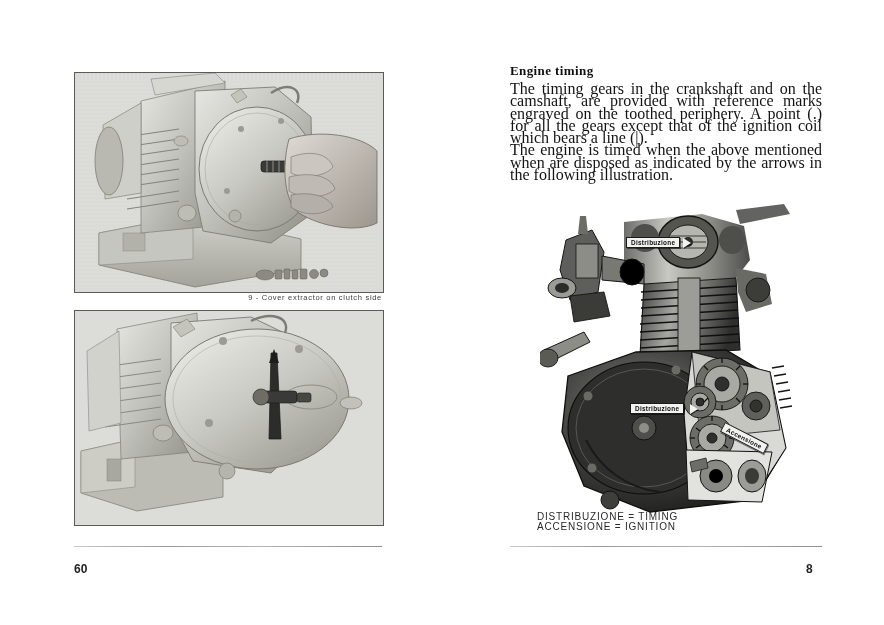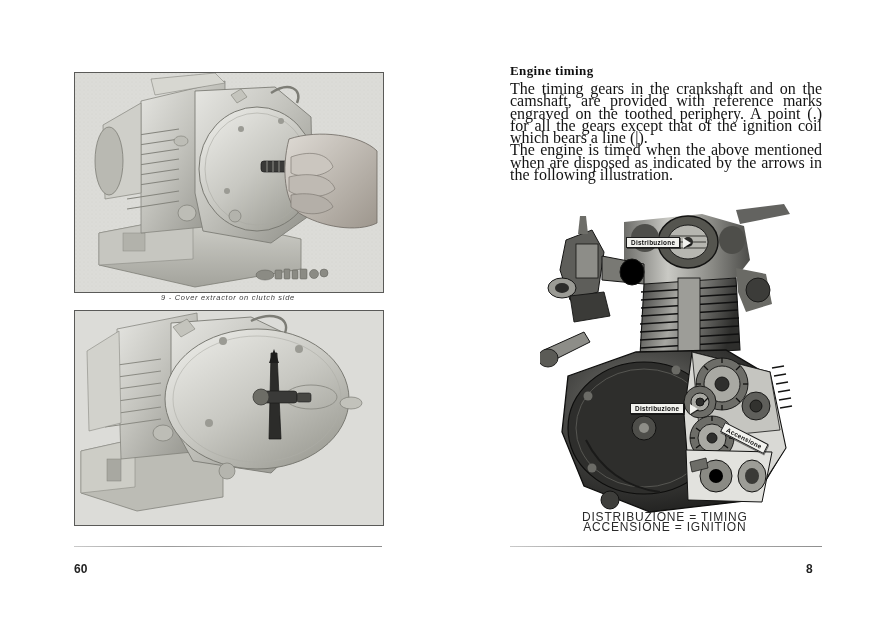--- a/index.html
+++ b/index.html
@@ -39,26 +39,25 @@
     border: 1px solid #5a5a58;
     overflow: hidden;
   }
   .fig-9 { left: 74px; top: 72px; width: 308px; height: 219px; }
   .fig-10 { left: 74px; top: 310px; width: 308px; height: 214px; }
 
   .fig-caption {
     position: absolute;
     width: 308px;
     left: 74px;
-    text-align: center;
+    text-align: right;
     font-family: "Liberation Sans", sans-serif;
     font-size: 7.5px;
     letter-spacing: 0.7px;
     color: #3c3c3c;
-    font-style: italic;
   }
   .cap-9 { top: 293px; }
   .cap-10 { top: 531px; }
 
   .rule {
     position: absolute;
     height: 1px;
     background: linear-gradient(to right, #c9c9c9, #9a9a9a 30%, #b5b5b5 60%, #8e8e8e);
   }
   .rule-left { left: 74px; top: 546px; width: 308px; }
@@ -99,28 +98,27 @@
   .body-text p { margin: 0; }
 
   
   .cutaway {
     position: absolute;
     left: 540px; top: 200px;
     width: 262px; height: 320px;
   }
   .legend {
     position: absolute;
-    left: 582px; top: 512px;
+    left: 537px; top: 512px;
     font-family: "Liberation Sans", sans-serif;
-    font-size: 12px;
+    font-size: 10px;
     letter-spacing: 0.8px;
     line-height: 10px;
     color: #2a2a2a;
     white-space: pre-line;
-    text-align: center;
   }
 
   .callout {
     position: absolute;
     background: #f2f2ee;
     border: 1px solid #1a1a1a;
     font-family: "Liberation Sans", sans-serif;
     font-size: 6.4px;
     font-weight: bold;
     letter-spacing: 0.3px;

